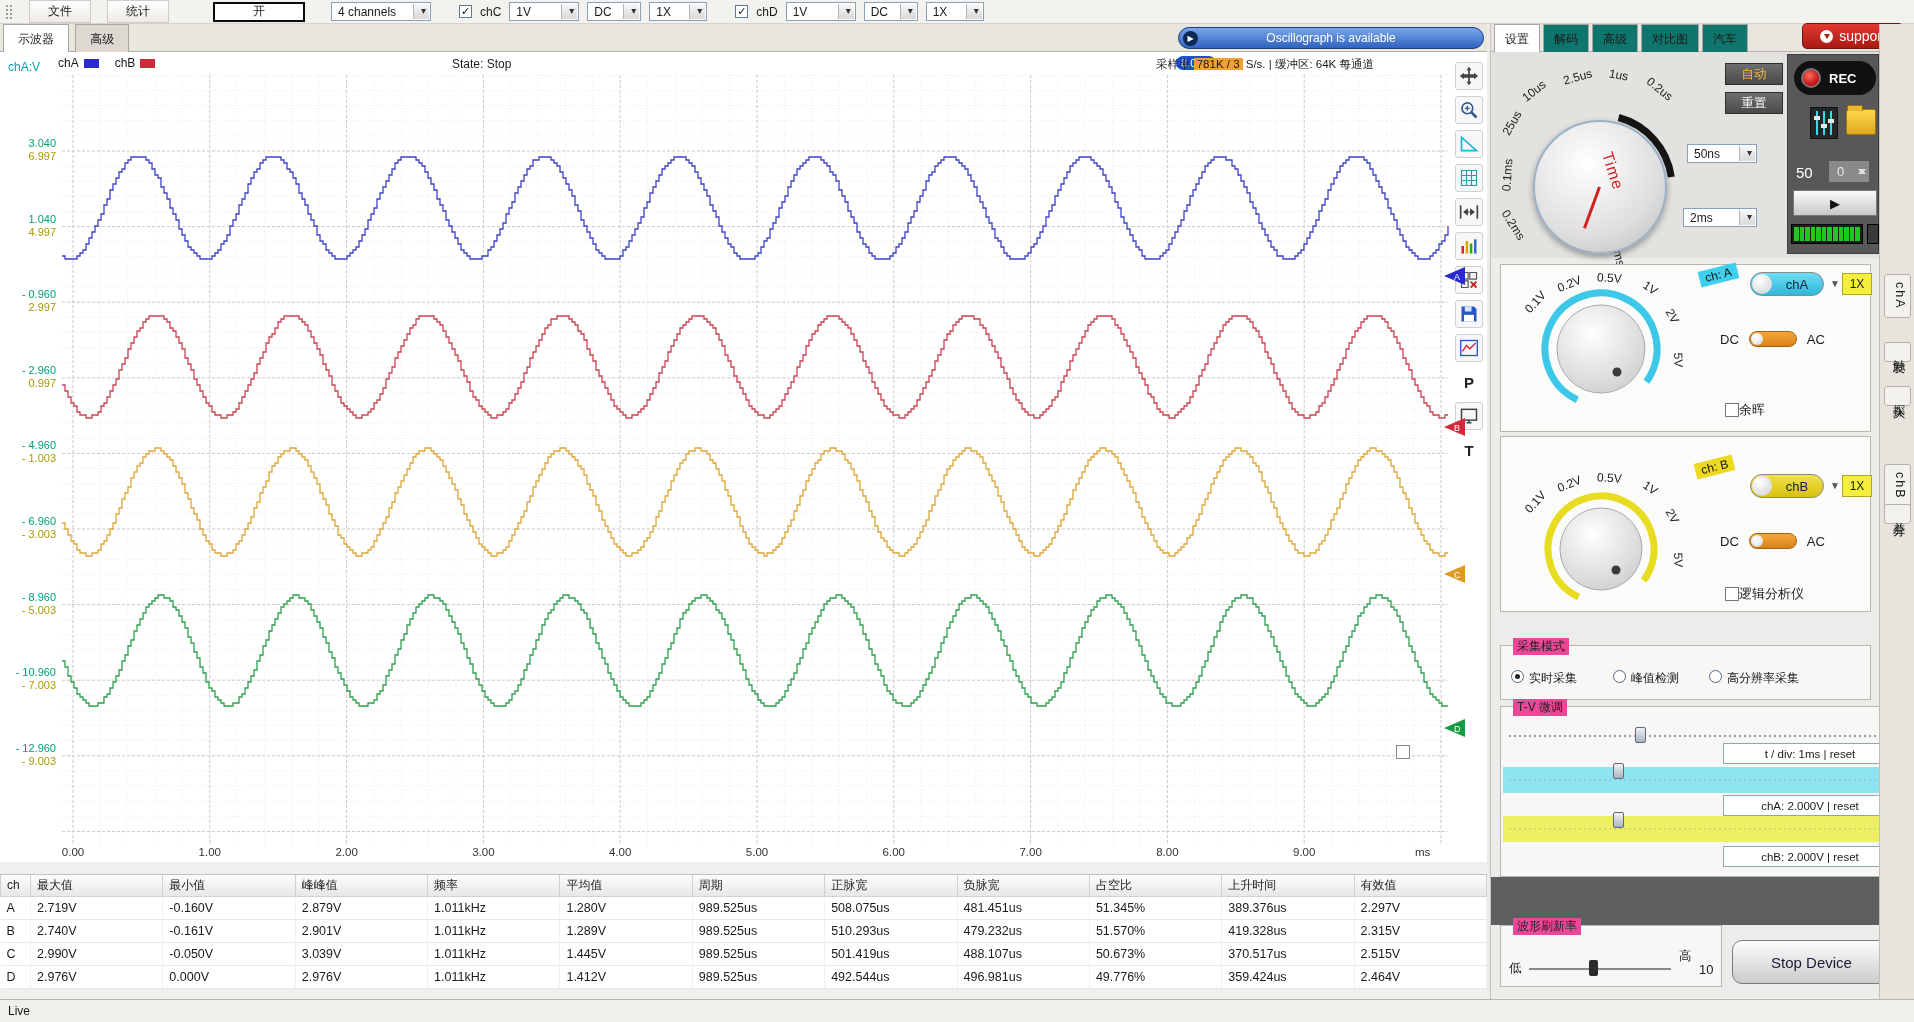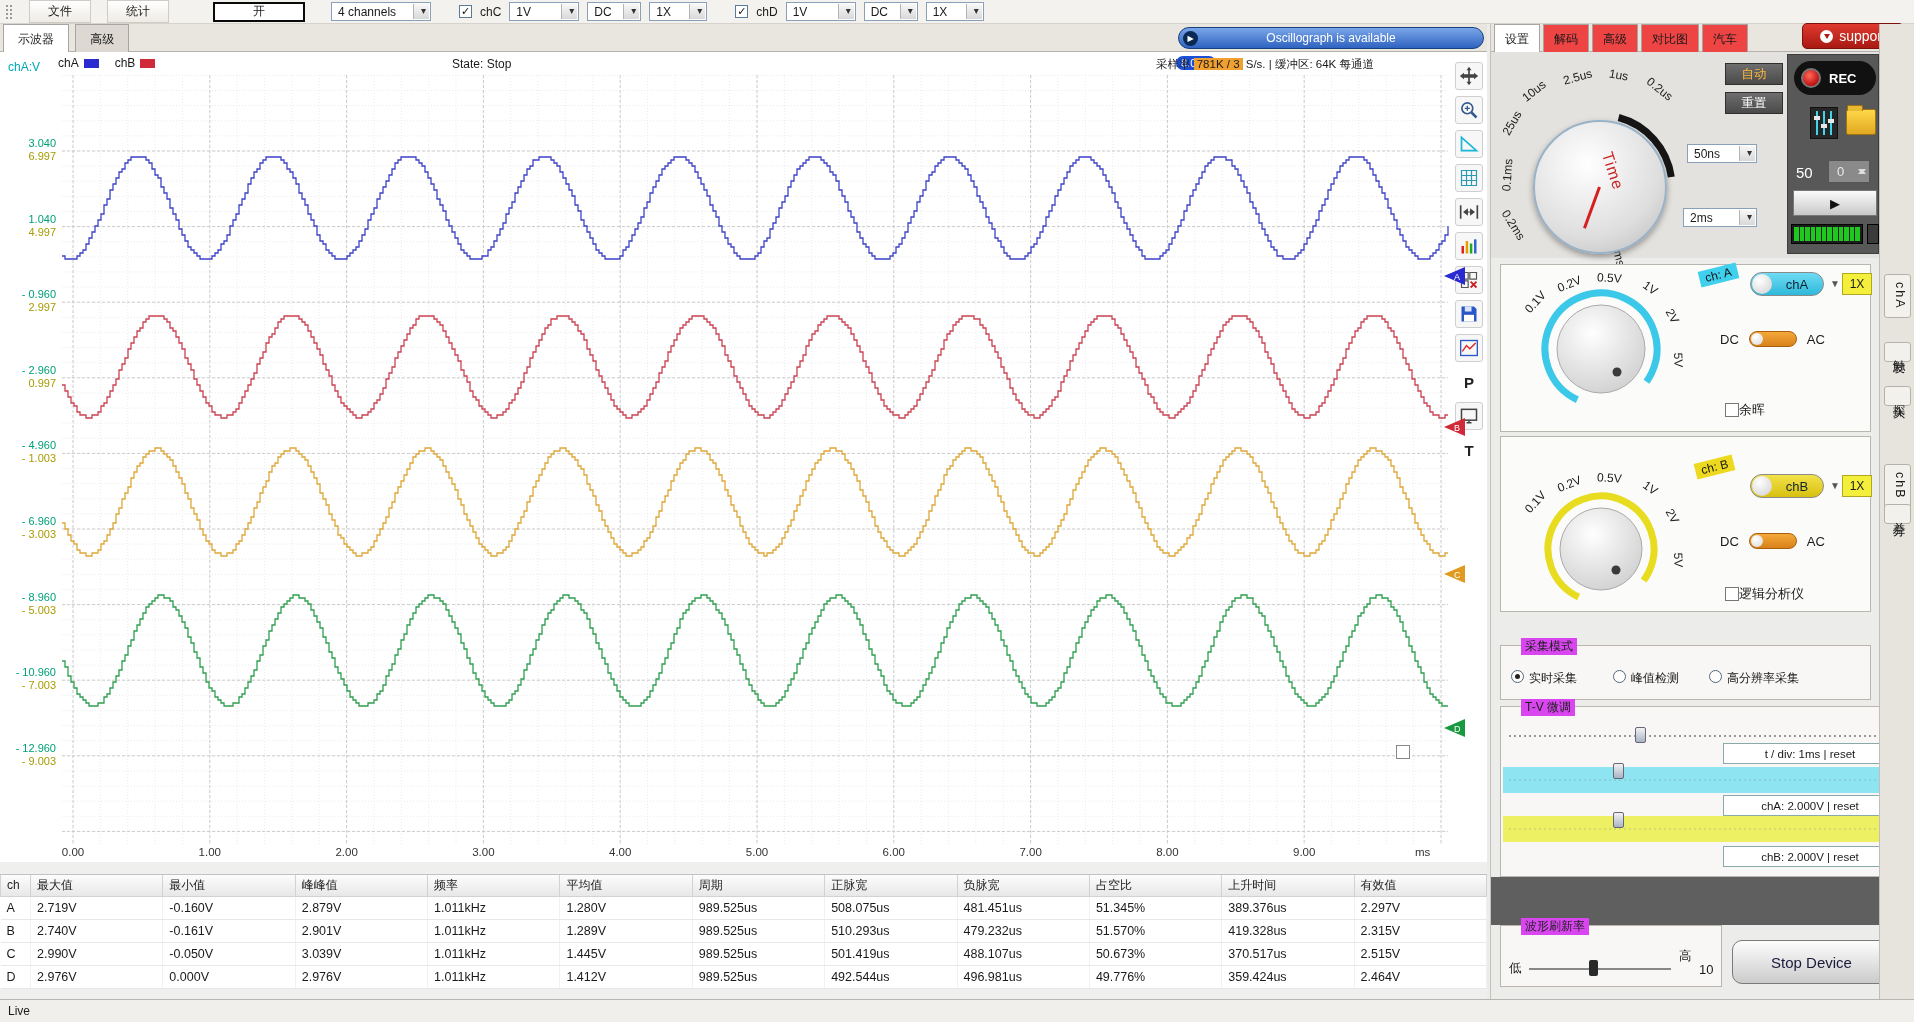--- a/index.html
+++ b/index.html
@@ -50,21 +50,21 @@
 .meas table{width:100%;border-collapse:collapse;table-layout:fixed}
 .meas th{height:21px;background:linear-gradient(#fcfcfc,#e7e7e7);border:1px solid #d2d2d2;border-top:none;font-weight:normal;text-align:left;padding:0 6px;font-size:12px;color:#222}
 .meas td{height:23px;border-bottom:1px solid #e8e8e8;border-right:1px solid #f1f1f1;padding:0 6px;font-size:12.5px}
 
 
 .statusbar{position:absolute;left:0;top:999px;width:1914px;height:23px;background:#f1efec;border-top:1px solid #b8b5b0;display:flex;align-items:center;padding-left:8px}
 
 
 .rpanel{position:absolute;left:1490px;top:24px;width:424px;height:975px;background:#ececea;border-left:1px solid #c5c2bc}
 .rtabs{position:relative;height:28px;background:#e9e6e0;border-bottom:1px solid #b5b2ac}
-.rtab{display:inline-block;height:28px;padding:6px 10px 0;border:1px solid #a8a5a0;border-bottom:none;background:#ef4444;margin-left:3px;vertical-align:bottom}
+.rtab{display:inline-block;height:28px;padding:6px 10px 0;border:1px solid #a8a5a0;border-bottom:none;background:#0f766e;margin-left:3px;vertical-align:bottom}
 .rtab.active{background:#fff}
 .support-btn{position:absolute;right:10px;top:-1px;width:102px;height:26px;background:linear-gradient(#e0392f,#a81a12);border-radius:5px;color:#fff;font-size:14px;display:flex;align-items:center;justify-content:center;gap:6px;border:1px solid #7d120c}
 .dl-icon{width:13px;height:13px;border-radius:50%;background:#fff;position:relative}
 .dl-icon::after{content:"";position:absolute;left:3.5px;top:4px;border:3px solid transparent;border-top:5px solid #b01a12}
 
 .time-sec{position:absolute;left:0;top:28px;width:424px;height:206px;background:#e4e2de}
 .time-knob{position:absolute;left:42px;top:68px;width:134px;height:134px;border-radius:50%;background:radial-gradient(circle at 40% 32%,#ffffff,#dedede 62%,#b8b8b8);border:2px solid #9ab2c8;box-shadow:0 3px 6px rgba(0,0,0,.35)}
 .time-word{position:absolute;left:58px;top:40px;color:#cc2222;font-size:16px;transform:rotate(72deg);letter-spacing:1px}
 .needle{position:absolute;left:107px;top:135px;width:3px;height:44px;background:#d42020;transform-origin:50% 0;transform:rotate(20deg)}
 .time-arc{position:absolute;left:28px;top:52px;width:166px;height:166px;pointer-events:none}
@@ -139,21 +139,21 @@
 
 .sidestrip{position:absolute;left:388px;top:0;width:36px;height:975px;background:#e7e4de;border-left:1px solid #c2bfb9}
 .vtab{position:absolute;left:4px;width:27px;text-align:center;font-size:12.5px;writing-mode:vertical-rl;letter-spacing:2px;border:1px solid #b5b2ac;background:#f3f1ec;border-radius:3px;padding:7px 3px}
 .vtab:nth-child(1){top:250px}
 .vtab:nth-child(2){top:318px}
 .vtab:nth-child(3){top:362px}
 .vtab:nth-child(4){top:440px}
 .vtab:nth-child(5){top:480px}
 
 .groupbox{position:absolute;border:1px solid #b9b6b0;background:#f8f7f5}
-.gb-legend{position:absolute;top:-8px;left:20px;background:#d946ef;padding:0 4px;font-size:12px;color:#222}
+.gb-legend{position:absolute;top:-8px;left:12px;background:#ec4899;padding:0 4px;font-size:12px;color:#222}
 .acq{left:9px;top:621px;width:371px;height:55px}
 .acq-row{position:absolute;left:10px;top:24px;display:flex;align-items:center}
 .radio{width:13px;height:13px;border:1px solid #567;border-radius:50%;background:#fff;margin-right:5px;position:relative}
 .radio.on::after{content:"";position:absolute;left:3px;top:3px;width:5px;height:5px;border-radius:50%;background:#222}
 .acq-opt{display:flex;align-items:flex-start;font-size:12px}
 .tv{left:9px;top:682px;width:399px;height:171px}
 .tv-track1{position:absolute;left:8px;top:28px;width:382px;height:2px;background:repeating-linear-gradient(90deg,#9a9a9a 0 2px,transparent 2px 5px)}
 .thumb{position:absolute;width:11px;height:16px;background:linear-gradient(#f2f2f2,#a8b4c4);border:1px solid #667;border-radius:2px}
 .tv-strip{position:absolute;left:2px;width:394px;height:26px}
 .tv-strip.cyan{top:60px;background:#8ee4f0}

